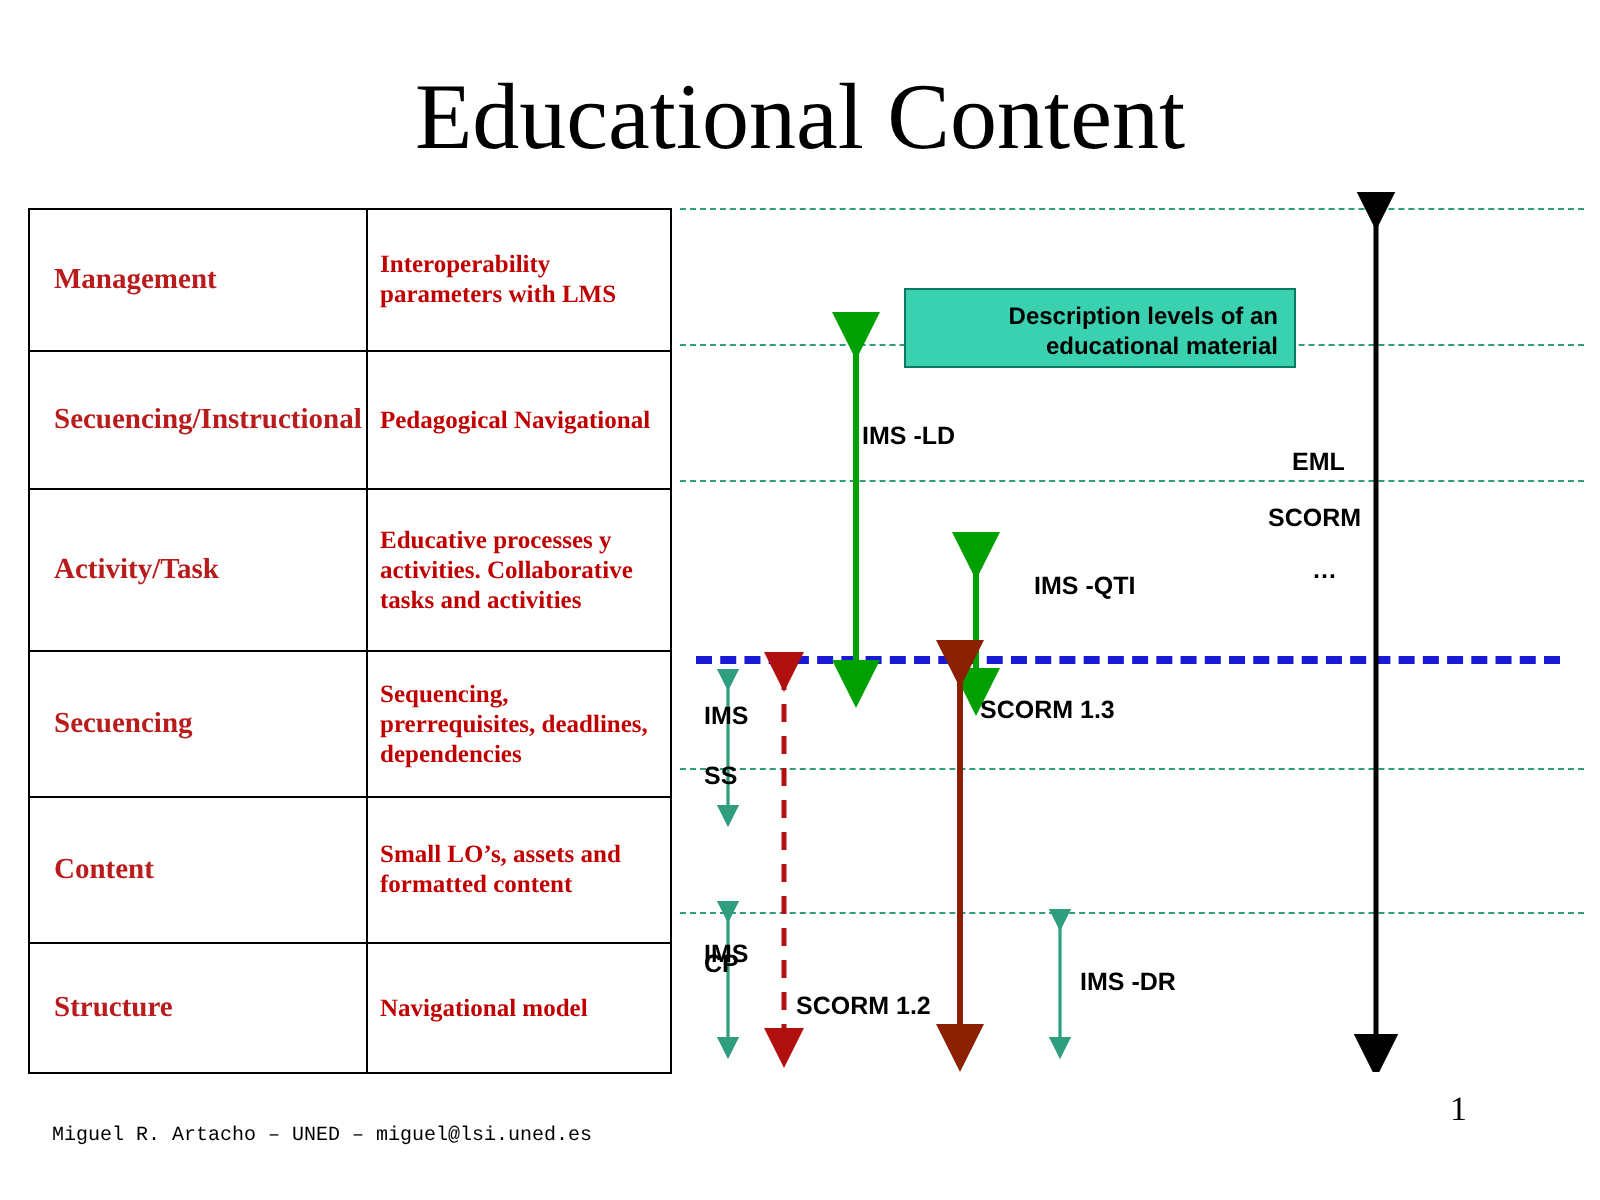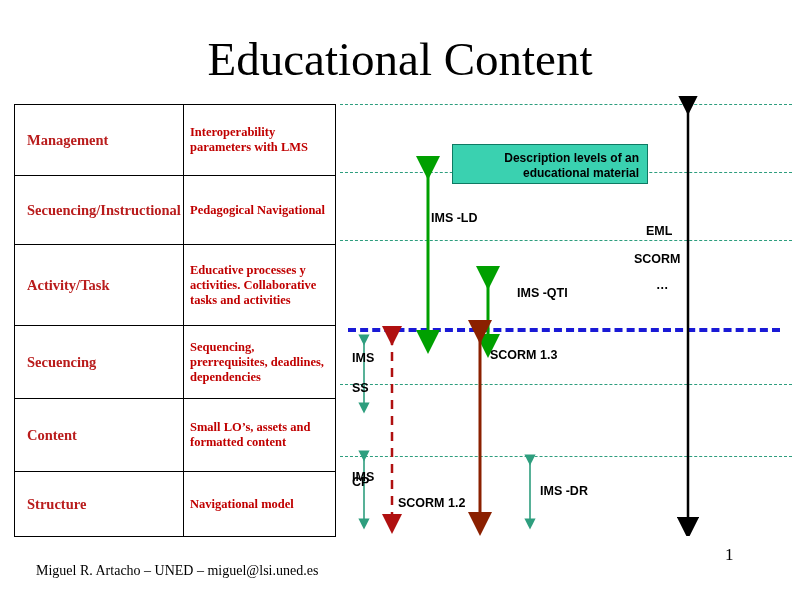--- a/index.html
+++ b/index.html
@@ -104,24 +104,24 @@
     position: absolute;
     font-family: "Liberation Sans", sans-serif;
     font-weight: bold;
     font-size: 12.5px;
     color: #000000;
     white-space: nowrap;
   }
 
   #footer {
     position: absolute;
-    left: 36px;
+    left: 26px;
     top: 563px;
-    font-family: Liberation Serif, serif;
-    font-size: 14px;
+    font-family: Liberation Mono, monospace;
+    font-size: 10px;
     color: #000000;
   }
   #pagenum {
     position: absolute;
     left: 725px;
     top: 545px;
     font-family: "Liberation Serif", serif;
     font-size: 17px;
     color: #000000;
   }

